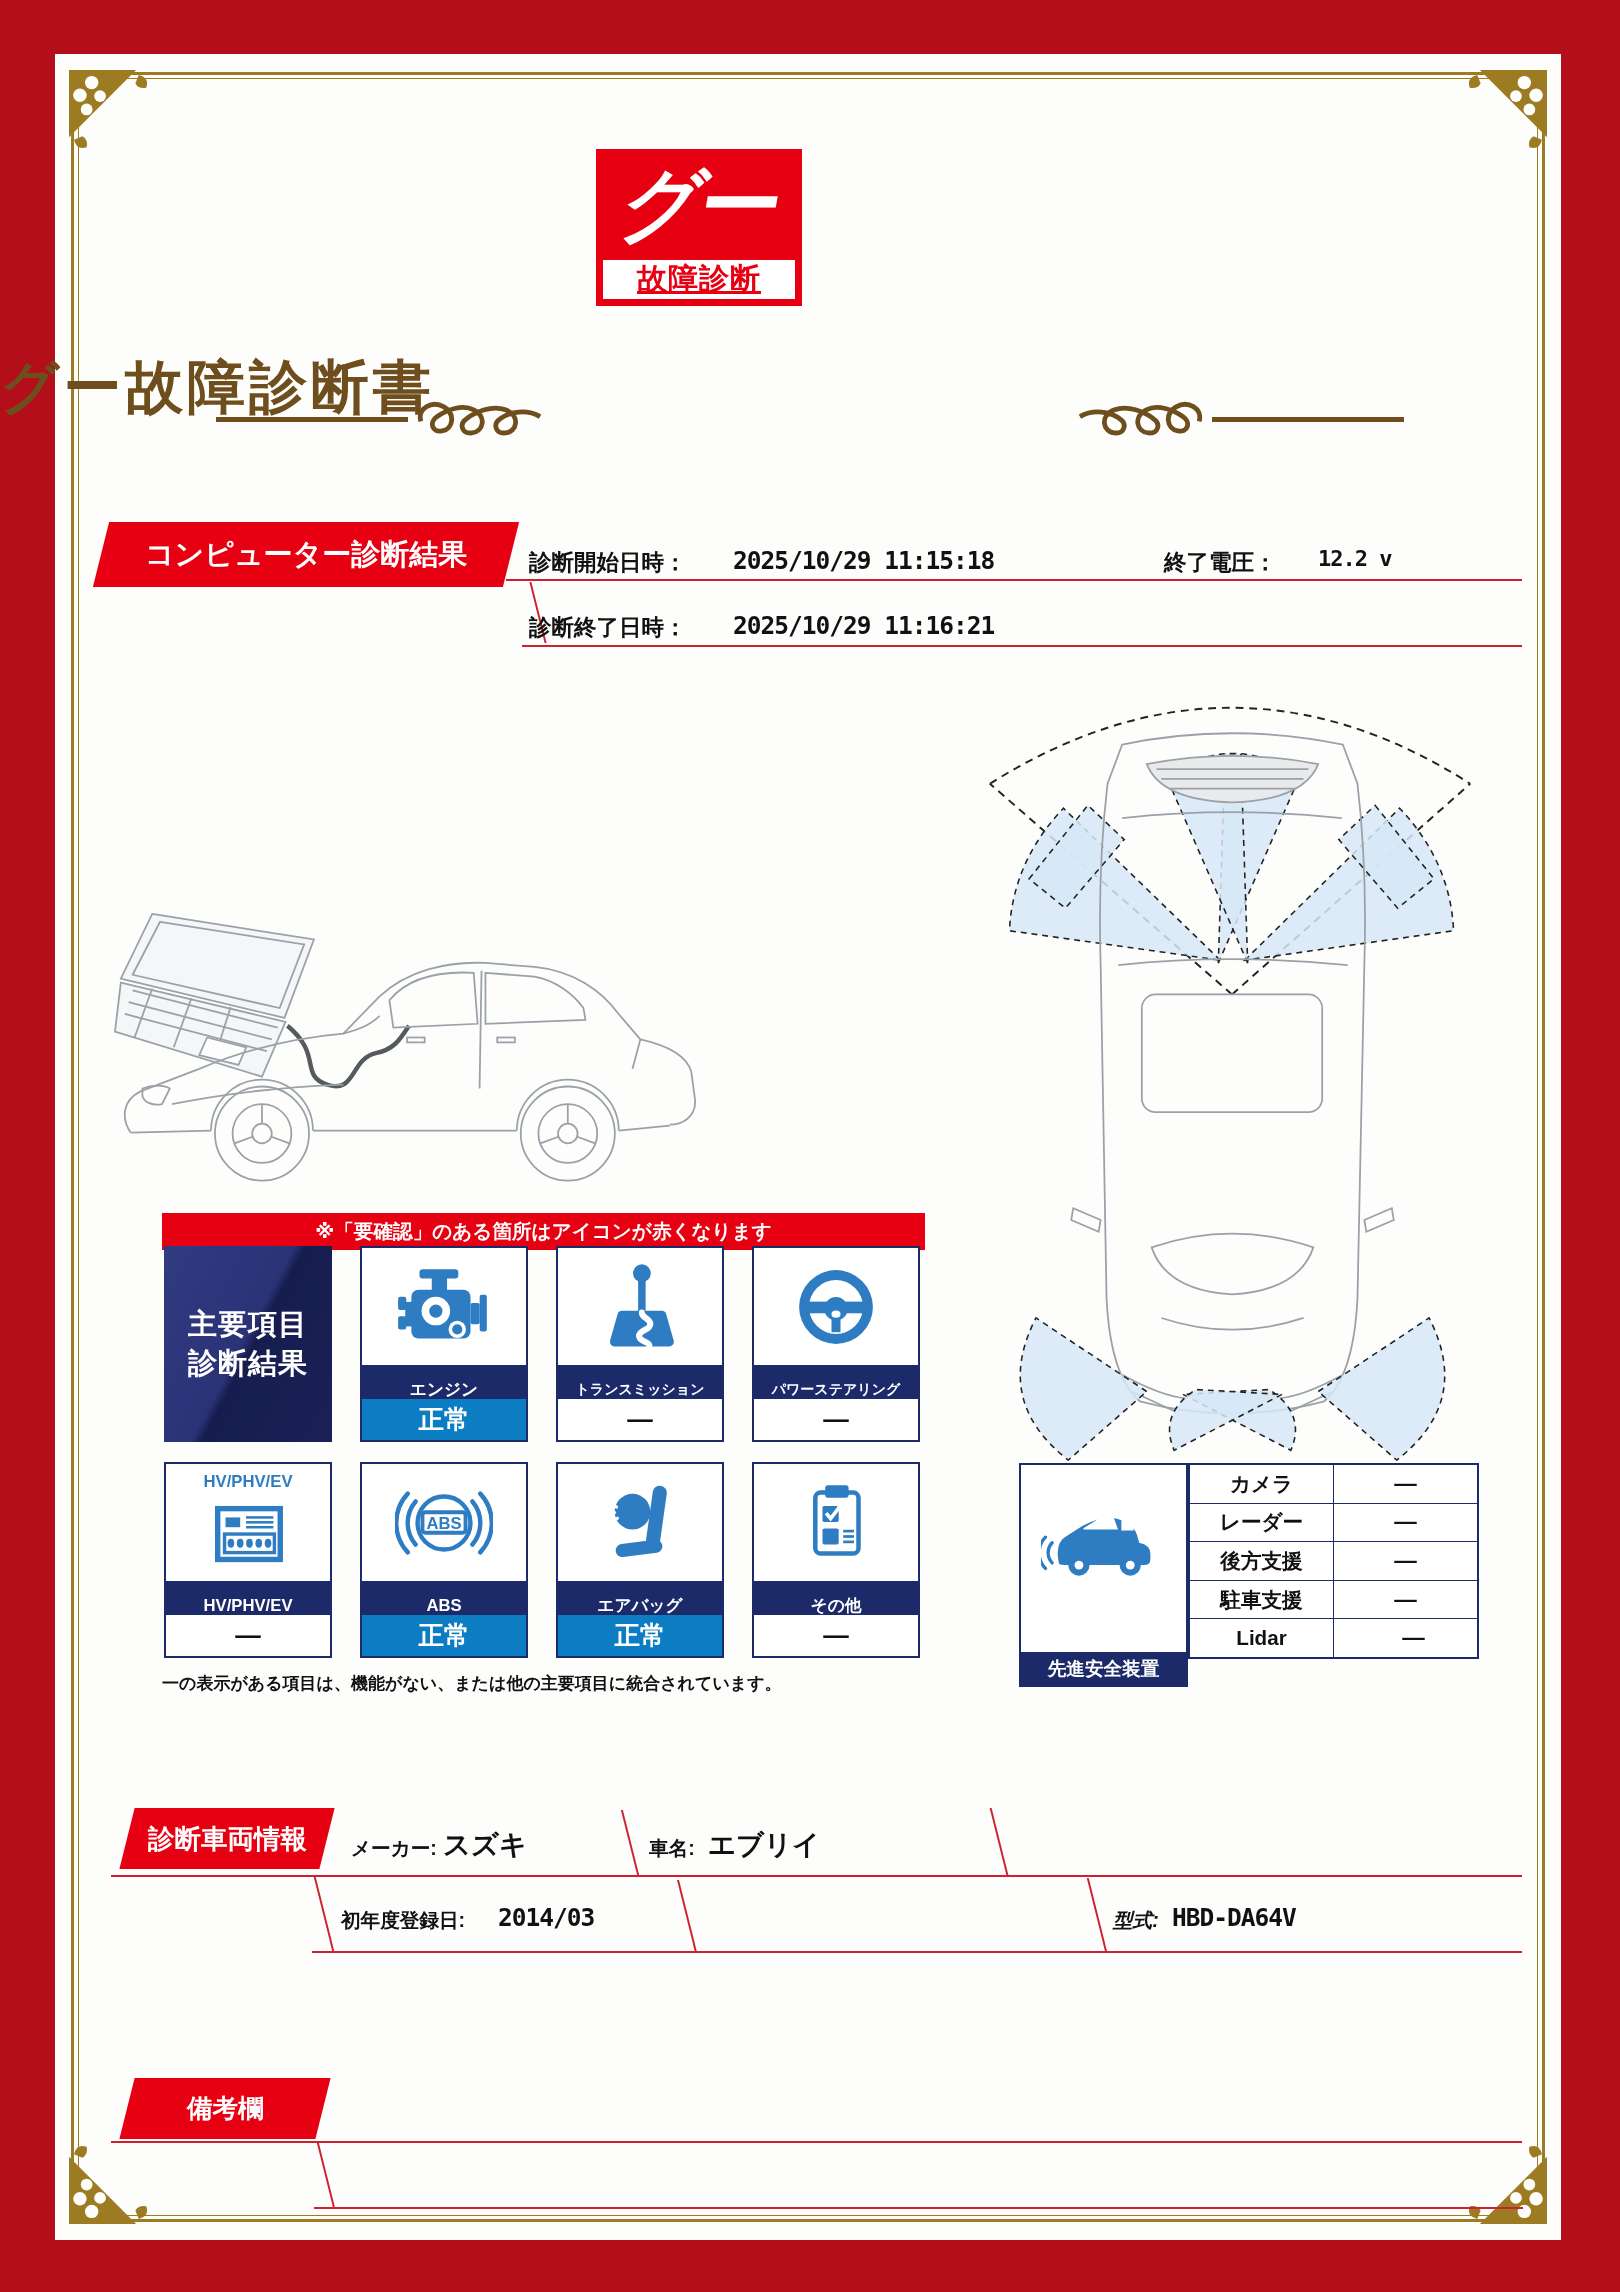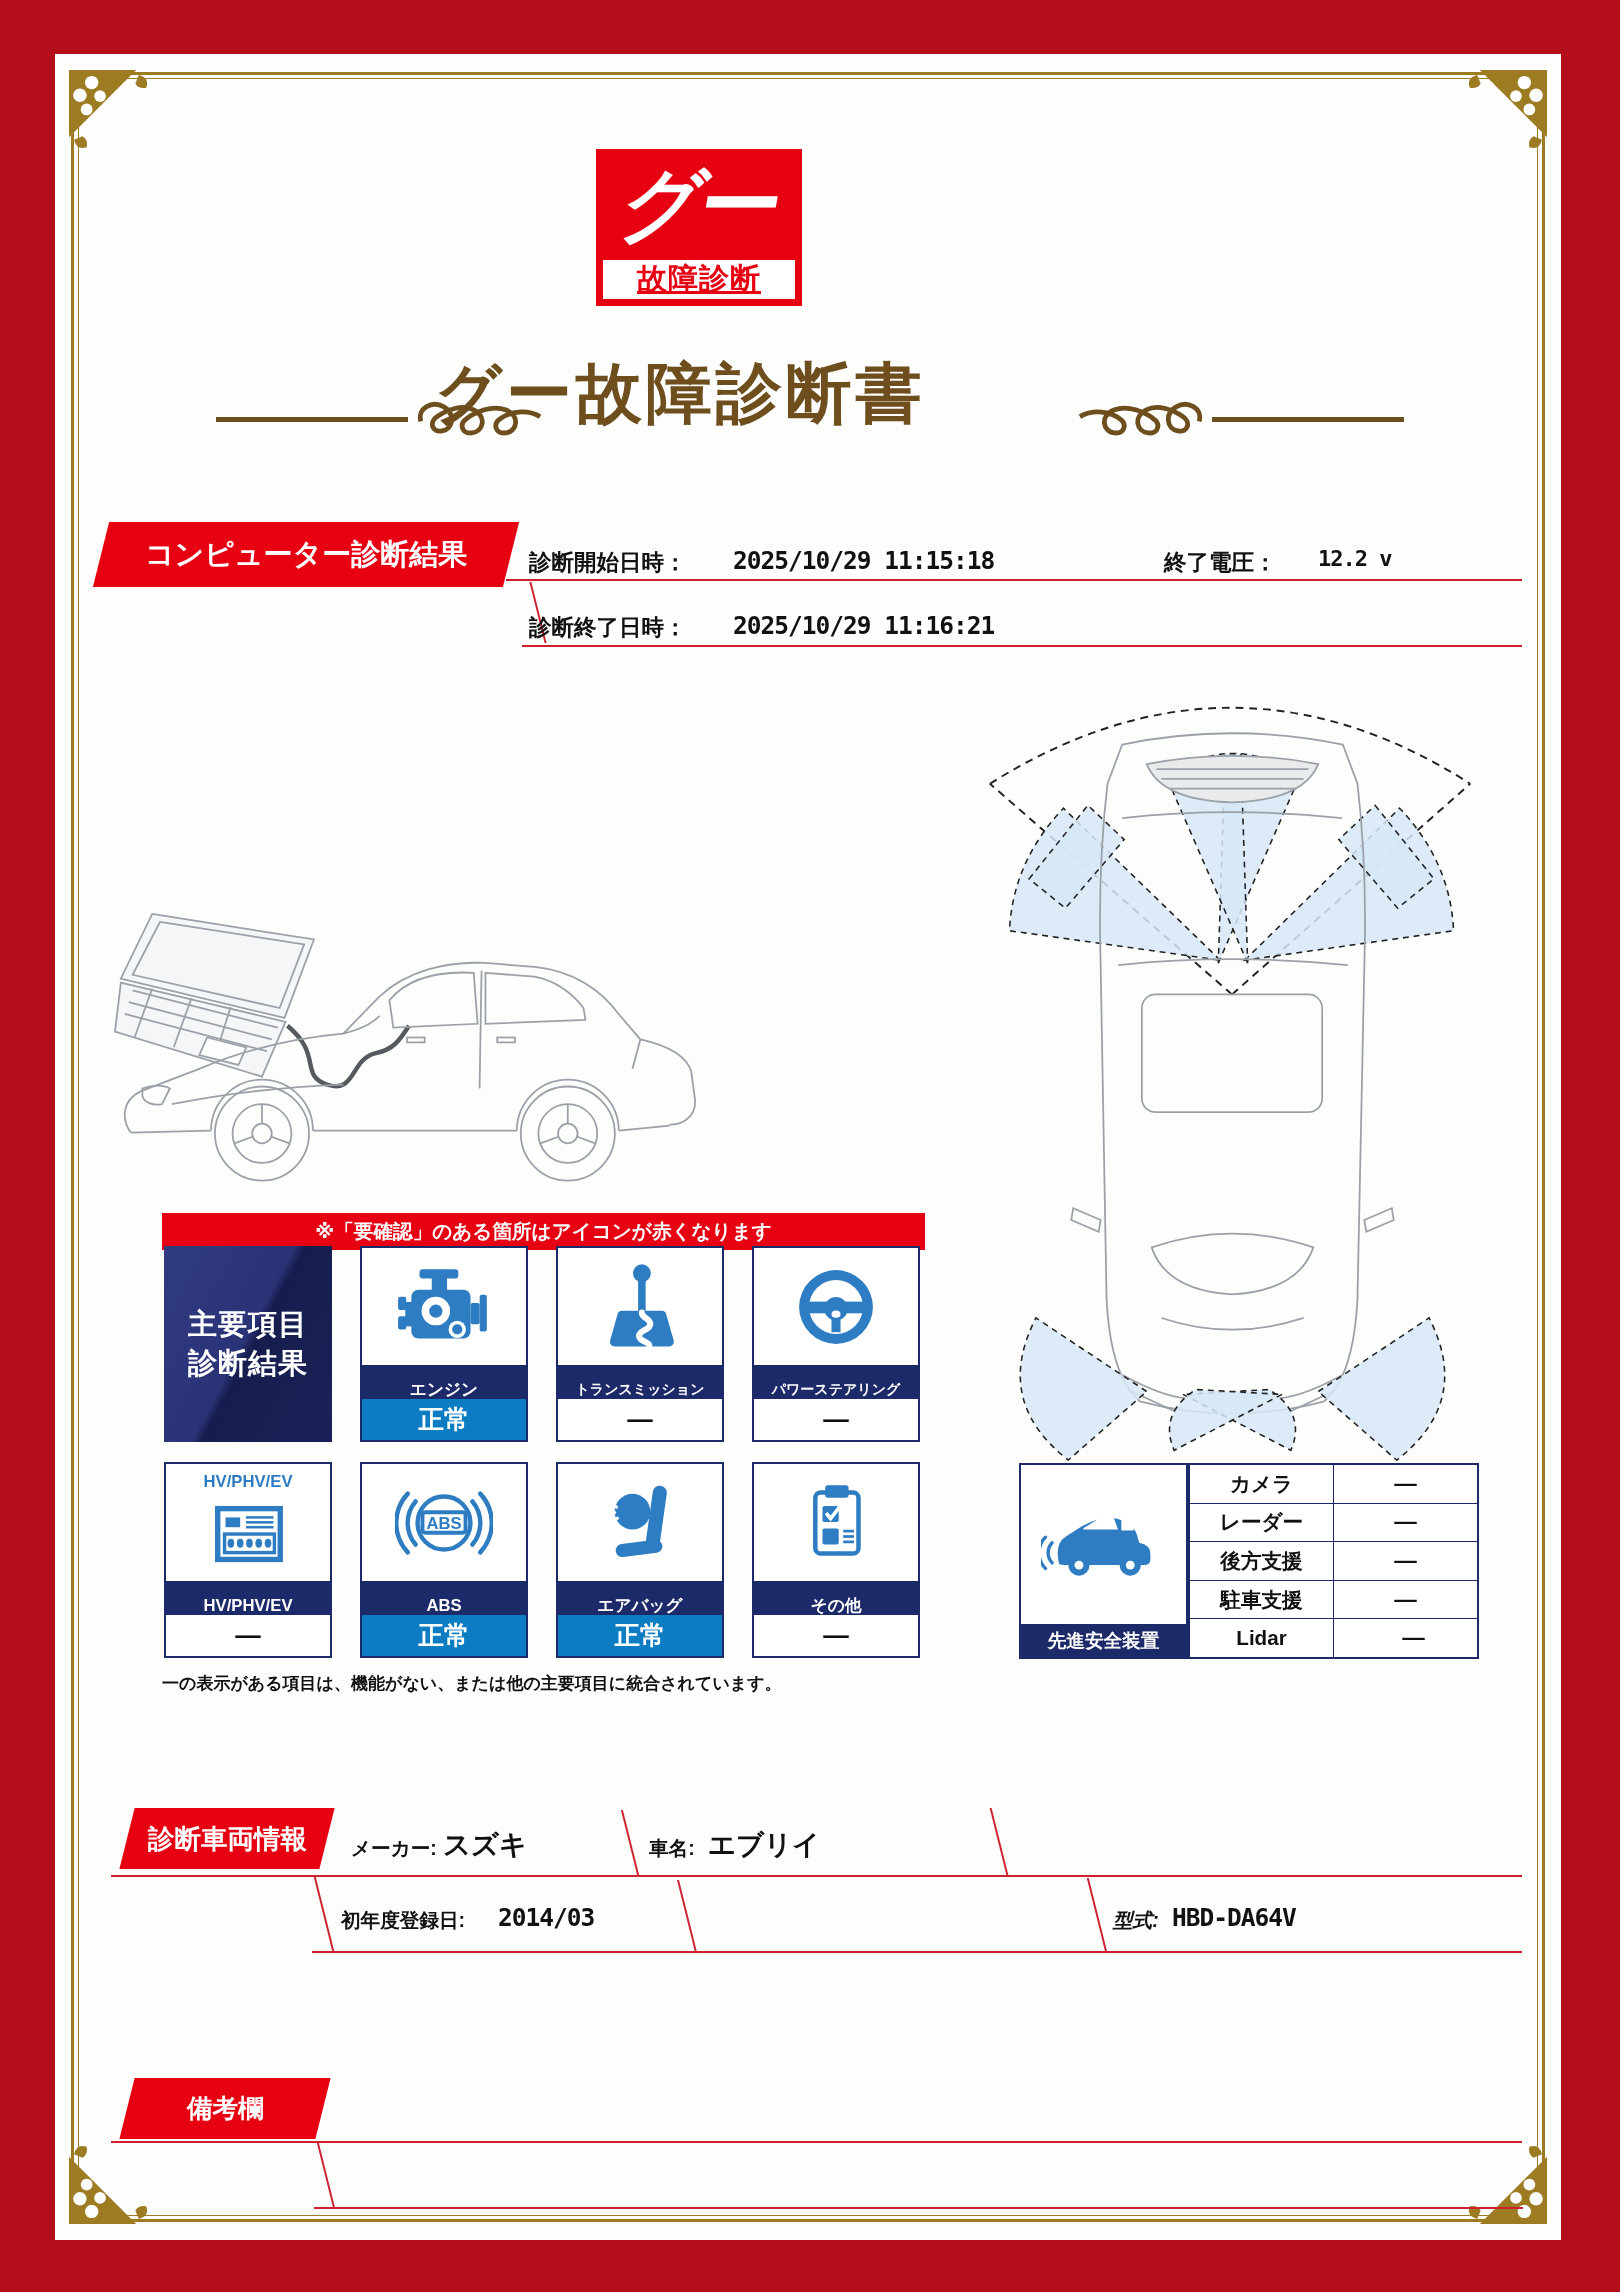--- a/index.html
+++ b/index.html
@@ -15,21 +15,21 @@
   .corner.br{right:13.7px;bottom:15.7px;transform:scale(-1,-1);}
 
   
   .logo{position:absolute;left:596px;top:149px;width:206px;height:157px;background:#e60012;}
   .logo-mark{position:absolute;left:0;right:0;top:2px;height:110px;display:flex;align-items:center;justify-content:center;
              color:#fff;font-size:82px;font-weight:900;transform:skewX(-10deg);letter-spacing:-5.9px;}
   .logo-strip{position:absolute;left:6.9px;right:6.9px;bottom:6.9px;height:39px;background:#fff;display:flex;align-items:center;justify-content:center;}
   .logo-caption{color:#e60012;font-size:30px;font-weight:900;letter-spacing:1px;text-decoration:underline;}
 
   
-  .main-title{position:absolute;left:0;width:1360px;top:349px;text-align:center;font-size:66px;font-weight:900;
+  .main-title{position:absolute;left:0;width:1360px;top:349px;text-align:left;font-size:58px;font-weight:900;
               color:#6f4e1e;letter-spacing:3.9px;}
   .title-line{position:absolute;top:417px;height:0;border-top:5.9px solid #6f4e1e;width:192px;}
   .title-line.l{left:216px;} .title-line.r{left:1212px;}
   .title-orn{position:absolute;top:392px;width:125px;height:51px;}
   .title-orn.l{left:417px;} .title-orn.r{left:1078px;transform:scaleX(-1);}
 
   
   .ribbon{position:absolute;background:#e60012;transform:skewX(-14deg);display:flex;align-items:center;justify-content:center;}
   .ribbon span{transform:skewX(14deg);color:#fff;font-weight:800;white-space:nowrap;}
 
@@ -55,21 +55,21 @@
                 display:flex;align-items:center;justify-content:center;font-weight:700;font-size:16.7px;white-space:nowrap;}
   .card .clabel.small{font-size:14px;}
   .card .cstatus{position:absolute;left:0;right:0;top:151px;bottom:0;display:flex;align-items:center;justify-content:center;
                  font-weight:800;font-size:25.5px;color:#111;background:#fff;}
   .card .cstatus.ok{background:#0c7dc2;color:#fff;}
   .hv-caption{position:absolute;left:0;right:0;top:7.8px;text-align:center;color:#2e7cc2;font-weight:800;font-size:16.7px;}
 
   .footnote{position:absolute;left:162px;top:1672px;font-size:17px;color:#111;font-weight:600;}
 
   
-  .adas-card{position:absolute;left:1019px;top:1463px;width:169px;height:196px;background:#fff;border:2.5px solid #1d2a69;box-sizing:border-box;}
+  .adas-card{position:absolute;left:1019px;top:1463px;width:169px;height:224px;background:#fff;border:2.5px solid #1d2a69;box-sizing:border-box;}
   .adas-card .icon{position:absolute;left:0;right:0;top:0;height:160px;display:flex;align-items:center;justify-content:center;}
   .adas-card .alabel{position:absolute;left:0;right:0;bottom:0;height:33px;background:#1d2a69;color:#fff;
                      display:flex;align-items:center;justify-content:center;font-weight:700;font-size:18.6px;}
   .adas-table{position:absolute;left:1188px;top:1463px;width:291px;height:196px;border:2.5px solid #1d2a69;box-sizing:border-box;
               display:flex;flex-direction:column;background:#fff;}
   .srow{flex:1;display:flex;border-bottom:1.5px solid #1d2a69;}
   .srow:last-child{border-bottom:none;gap:16px;}
   .slabel{width:143px;border-right:1.5px solid #1d2a69;display:flex;align-items:center;justify-content:center;
           font-weight:700;font-size:20.6px;color:#111;}
   .sval{flex:1;display:flex;align-items:center;justify-content:center;font-weight:800;font-size:22.5px;color:#111;}

